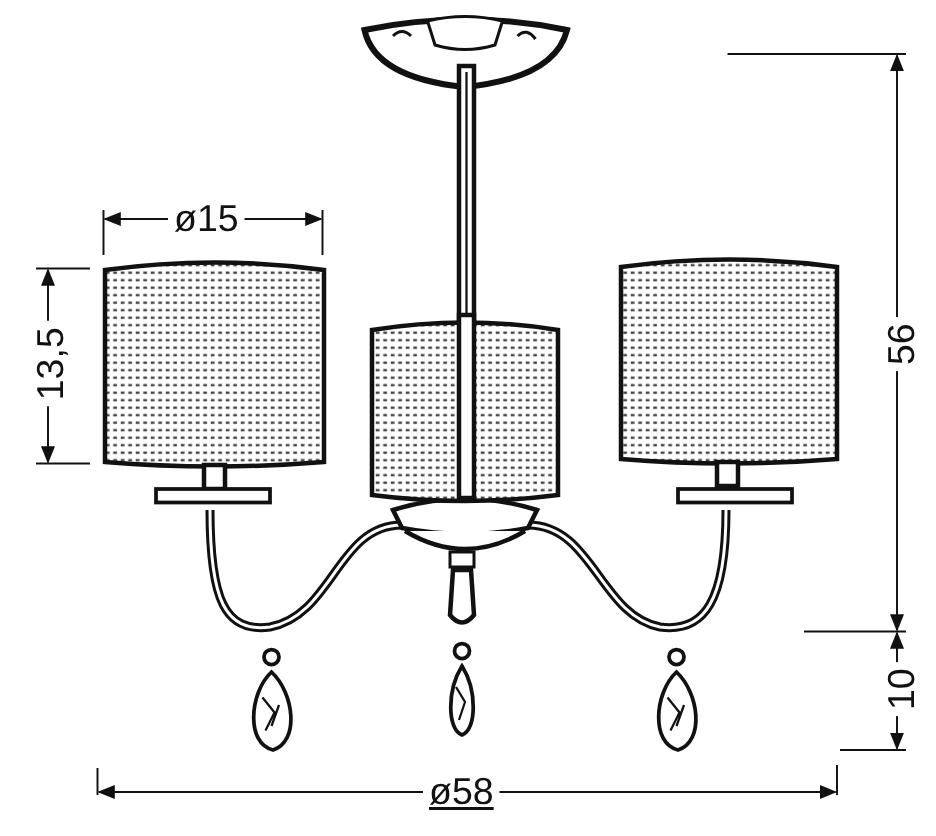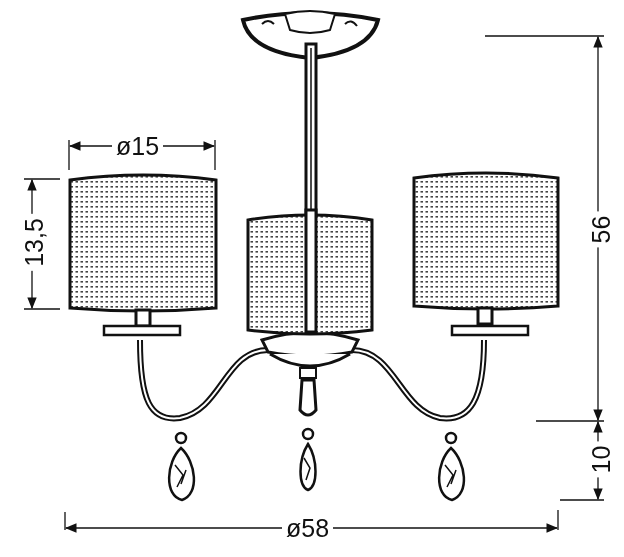--- a/index.html
+++ b/index.html
@@ -105,14 +105,14 @@
     <line x1="65" y1="512" x2="65" y2="530"></line>
     <line x1="558" y1="510" x2="558" y2="530"></line>
     <line x1="66" y1="528" x2="557" y2="528" marker-start="url(#arr)" marker-end="url(#arr)"></line>
   </g>
 </svg>
 
 <div class="dim-label" style="left:112px; top:134px;">ø15</div>
 <div class="dim-label rot" style="left:6px; top:230px;">13,5</div>
 <div class="dim-label rot" style="left:584px; top:217px;">56</div>
 <div class="dim-label rot" style="left:584px; top:447px;">10</div>
-<div class="dim-label" style="left:282px; top:516px;">ø58</div>
+<div class="dim-label" style="left:282px; top:516px;text-decoration:underline;">ø58</div>
 </div>
 
 </body></html>

